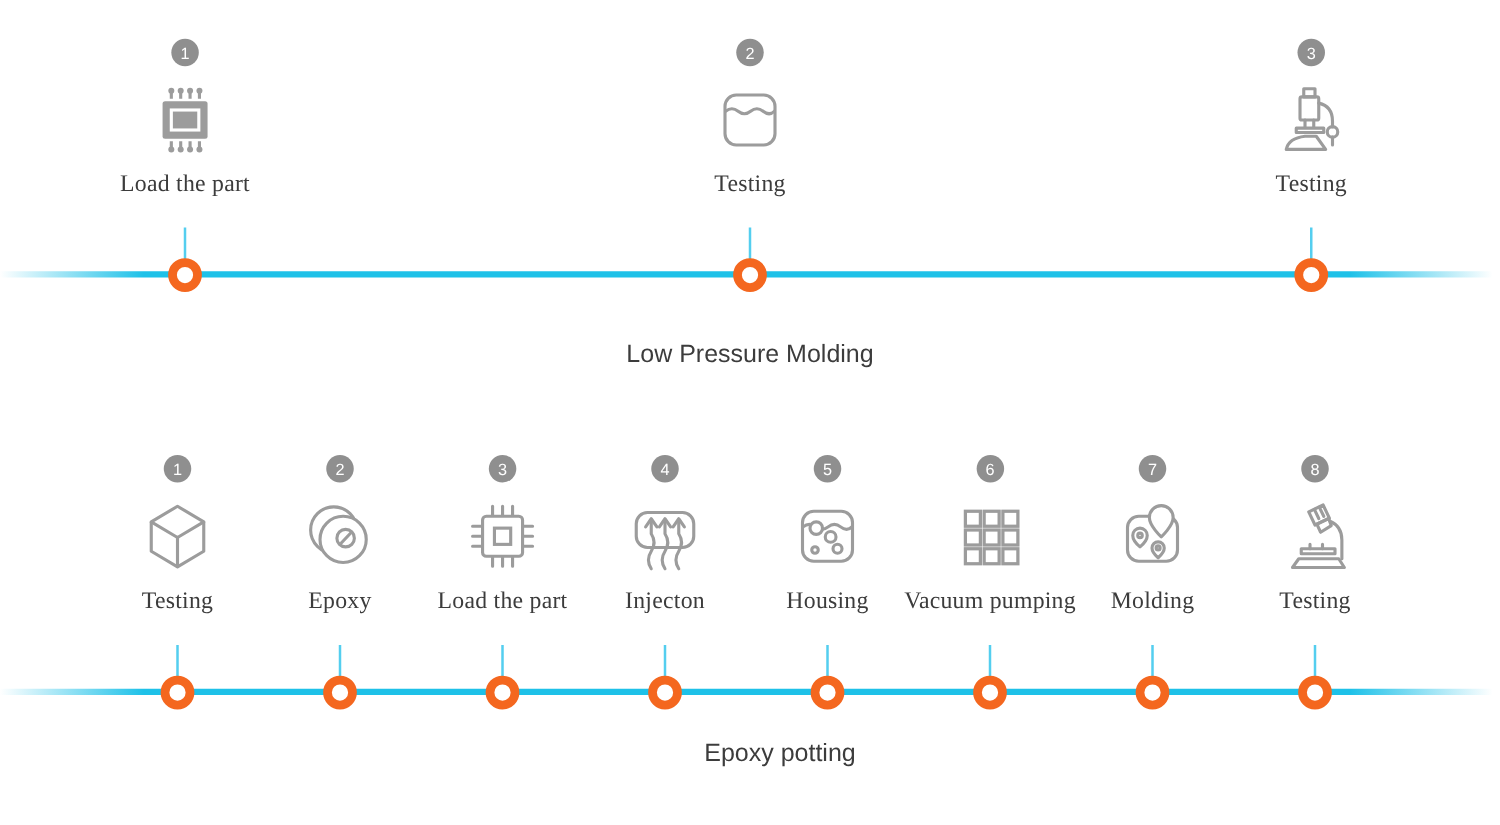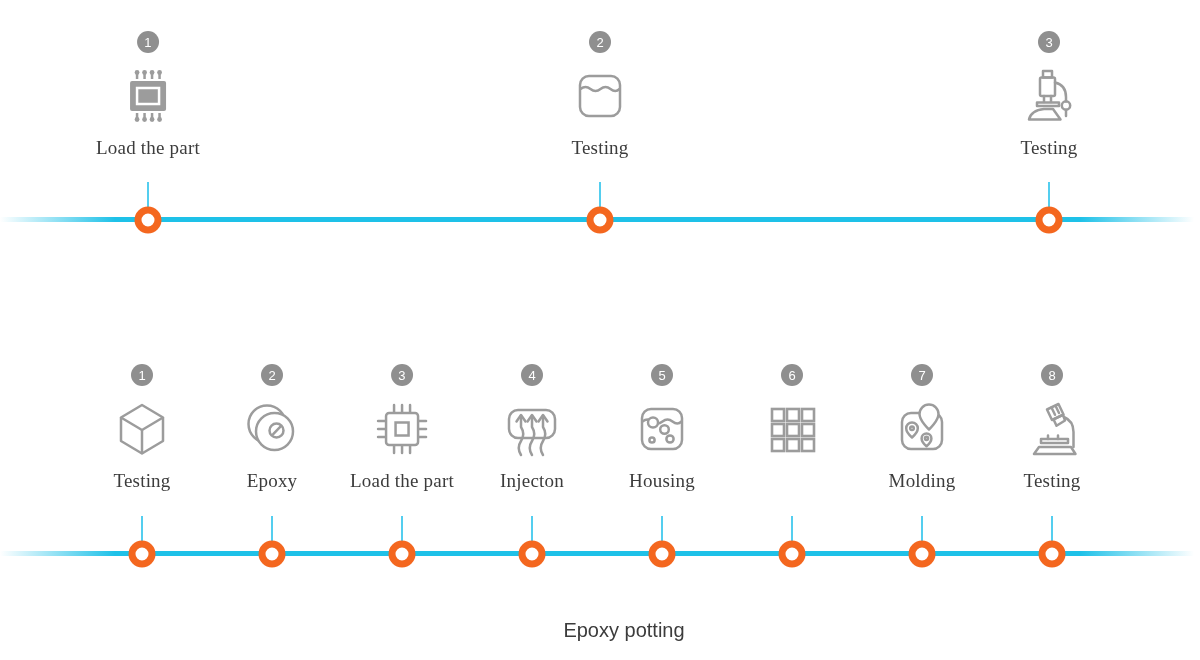--- a/index.html
+++ b/index.html
@@ -103,20 +103,21 @@
       <circle cx="49" cy="41.5" r="4.2"></circle>
       <path d="M49 45.7 V52"></path>
       <rect x="20" y="38.5" width="22" height="3.5"></rect>
       <path d="M12 55.5 q2 -9 15 -10.5 h9 l7.5 10.5 z"></path>
     </g>
   </svg>
           </div>
     <div class="step-label">Testing</div>
   </div>
       </div>
+    <h2 class="tl-title" style="top: 284px;">Low Pressure Molding</h2>
   </section>
 
   <section class="tl-section">
     <div class="tl-line" style="top: 551px; background: linear-gradient(90deg, rgba(30, 193, 232, 0) 0px, rgb(30, 193, 232) 115px, rgb(30, 193, 232) calc(100% - 120px), rgba(30, 193, 232, 0) calc(100% - 6px));"></div>
     <div class="layer-markers">
         <div class="connector" style="left: 142px; top: 516px; height: 37.5px;"></div>
         <div class="marker" style="left: 142px; top: 553.5px;"></div>
         <div class="connector" style="left: 272px; top: 516px; height: 37.5px;"></div>
         <div class="marker" style="left: 272px; top: 553.5px;"></div>
         <div class="connector" style="left: 402px; top: 516px; height: 37.5px;"></div>
@@ -230,20 +231,21 @@
                 <rect x="42" y="12" width="12" height="12"></rect>
       <rect x="12" y="27" width="12" height="12"></rect>
                 <rect x="27" y="27" width="12" height="12"></rect>
                 <rect x="42" y="27" width="12" height="12"></rect>
       <rect x="12" y="42" width="12" height="12"></rect>
                 <rect x="27" y="42" width="12" height="12"></rect>
                 <rect x="42" y="42" width="12" height="12"></rect>
     </g>
   </svg>
           </div>
+    <div class="step-label">Vacuum pumping</div>
   </div>
         <div class="step" style="left: 922px; top: 364px;">
     <div class="badge">
       <span class="badge-num">7</span>
     </div>
     <div class="icon-box">
             <svg viewBox="0 0 64 64" width="64" height="64">
     <g fill="none" stroke="#9C9C9C" stroke-width="2.5" stroke-linejoin="round">
       <rect x="12" y="16" width="40" height="36" rx="9"></rect>
       <path d="M39 7.5 c5.3 0 9.5 4.2 9.5 9.5 c0 6.8 -9.5 15.5 -9.5 15.5 c0 0 -9.5 -8.7 -9.5 -15.5 c0 -5.3 4.2 -9.5 9.5 -9.5 Z" fill="#fff"></path>
@@ -269,15 +271,15 @@
       <path d="M44 20 q9.5 4 9.5 15 v15"></path>
       <rect x="21" y="42" width="27" height="4"></rect>
       <path d="M28 42 v-3.5 M38 42 v-3.5"></path>
       <path d="M14 57 L19 50 H51 L55.5 57 Z"></path>
     </g>
   </svg>
           </div>
     <div class="step-label">Testing</div>
   </div>
       </div>
-    <h2 class="tl-title" style="top: 630px; padding-left: 48px;">Epoxy potting</h2>
+    <h2 class="tl-title" style="top: 603px; padding-left: 48px;">Epoxy potting</h2>
   </section>
 </div>
 
 </body></html>

